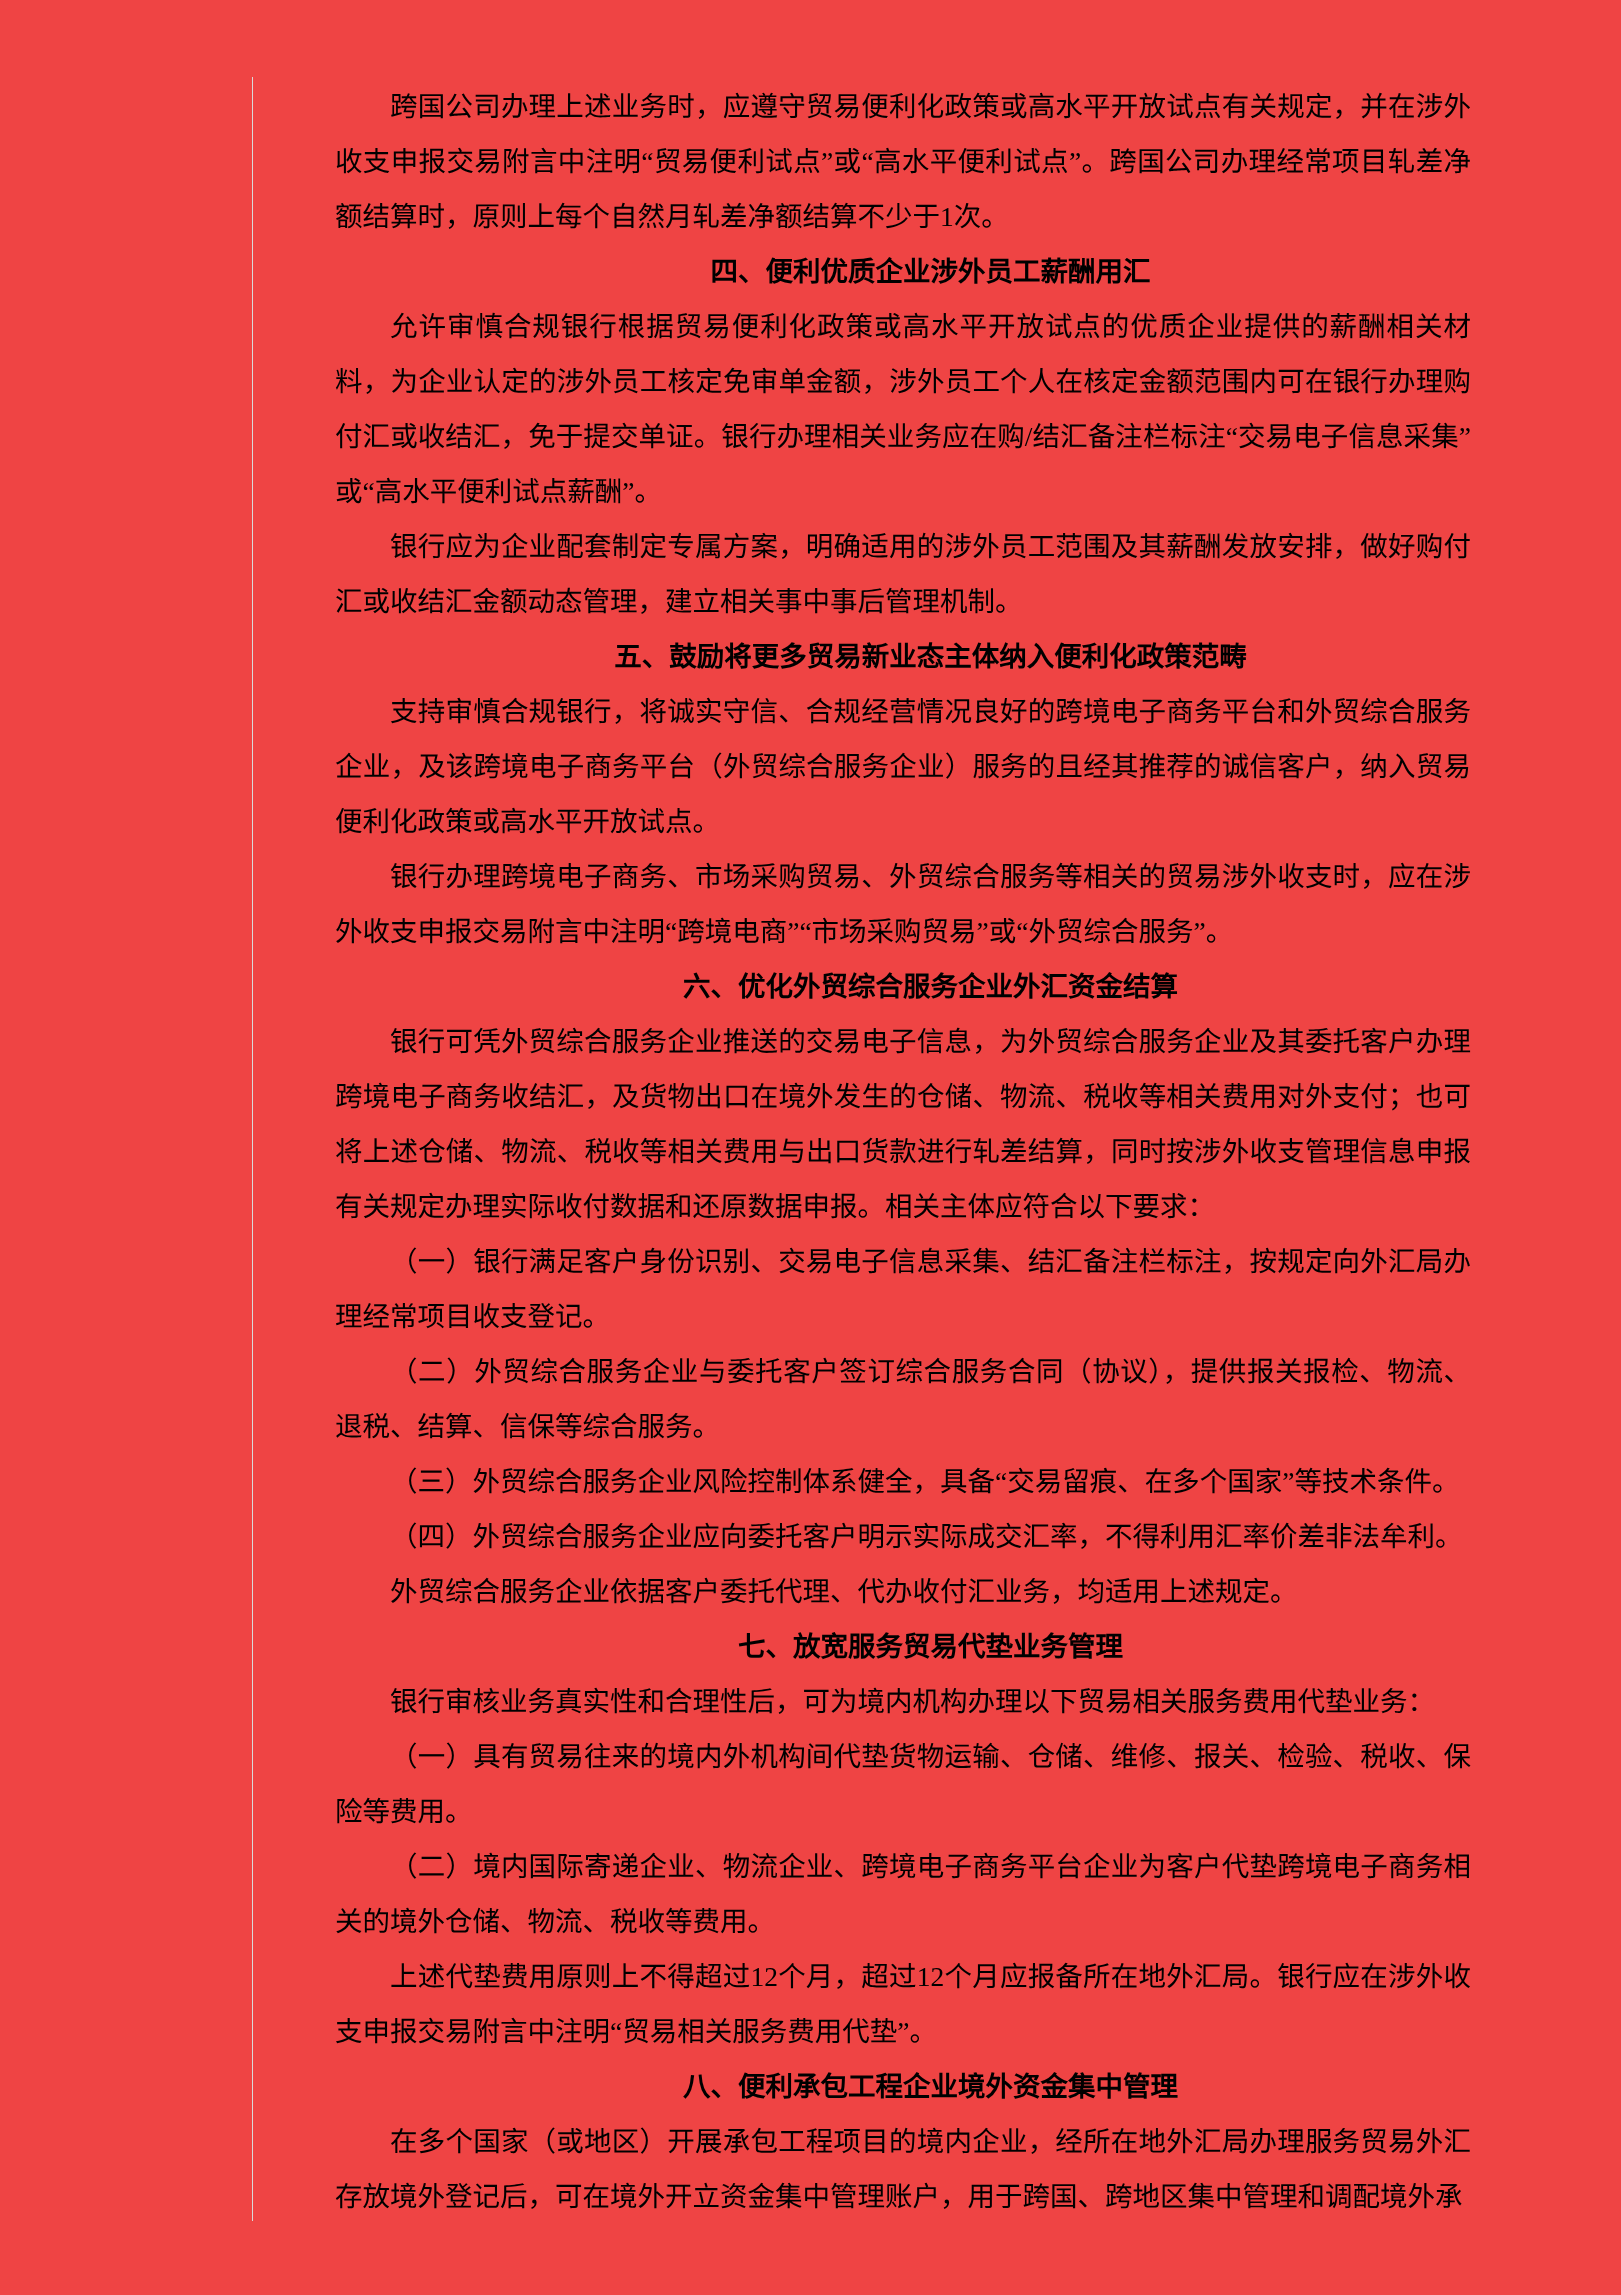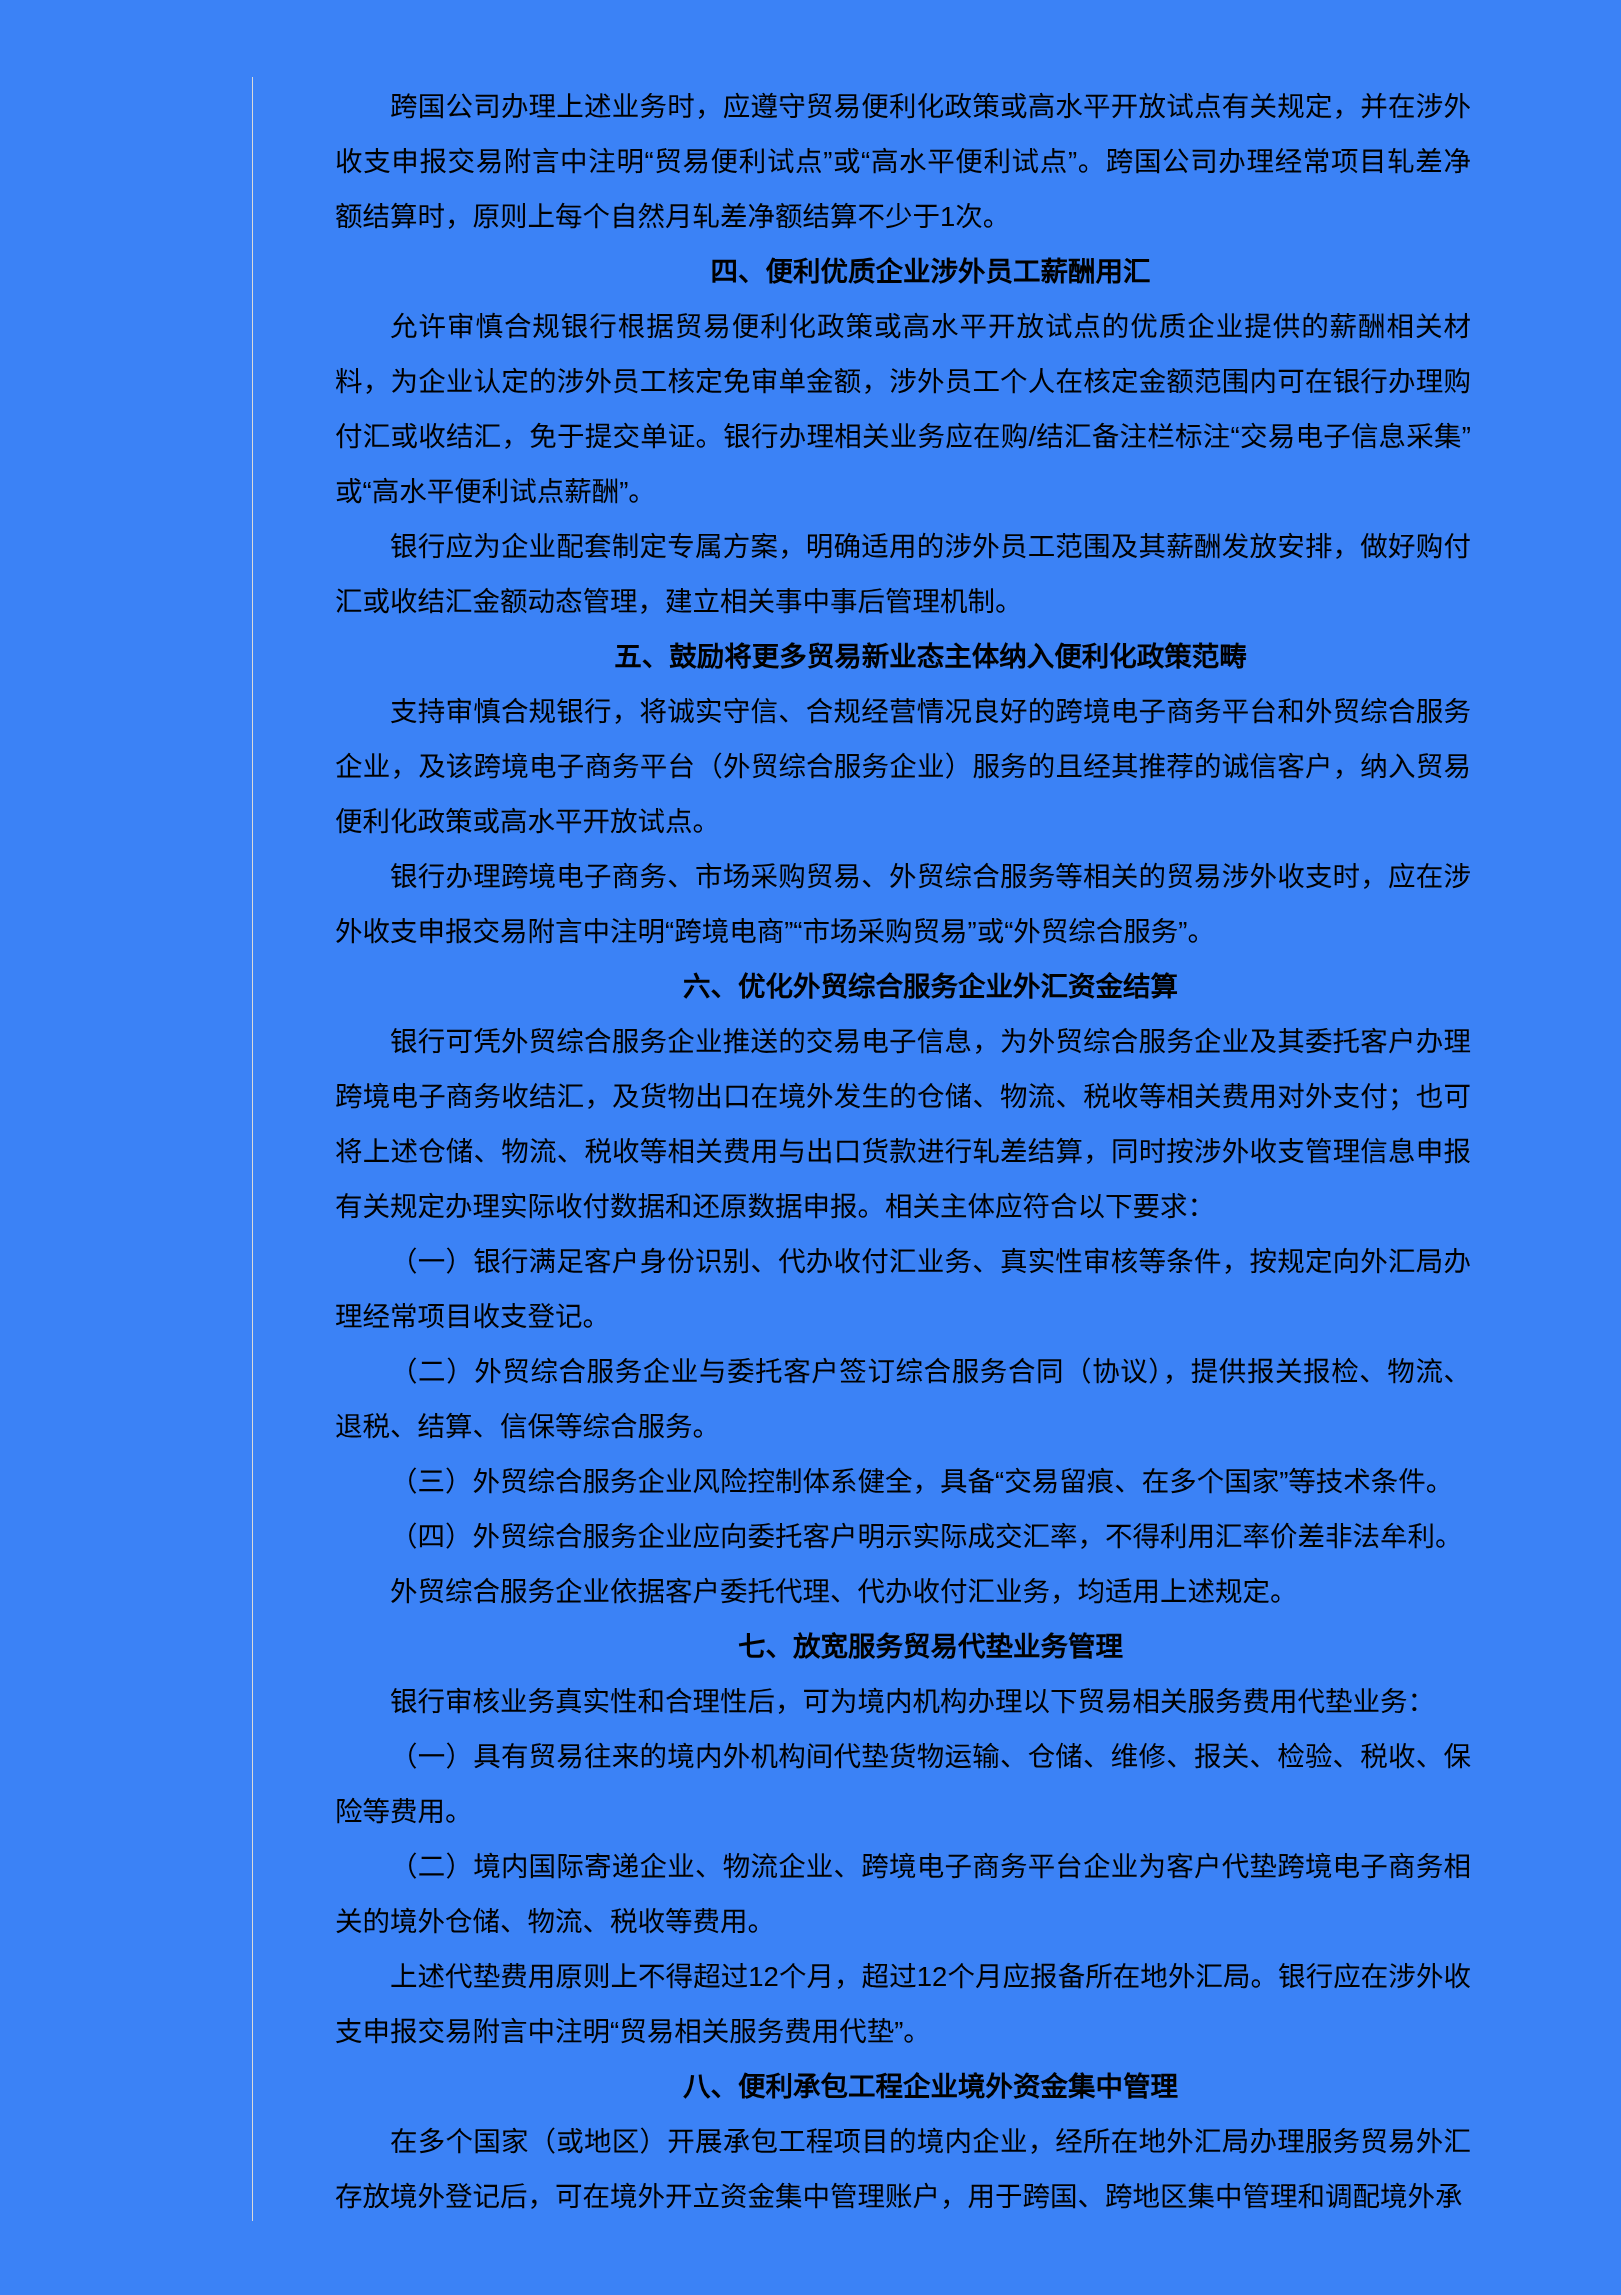--- a/index.html
+++ b/index.html
@@ -50,33 +50,33 @@
     word-break: break-all;
   }
   .doc-body h2 {
     font-weight: 700;
     text-align: center;
   }
 </style>
 </head>
 <body style="color: rgb(0, 0, 0);">
 
-<div class="page" style="background: #3b82f6;">
+<div class="page" style="background: #ef4444; font-family: Liberation Serif, serif;">
   <div class="left-rule" style="background: rgb(217, 217, 217);"></div>
   <div class="doc-body" id="doc-body">
       <p>跨国公司办理上述业务时，应遵守贸易便利化政策或高水平开放试点有关规定，并在涉外收支申报交易附言中注明“贸易便利试点”或“高水平便利试点”。跨国公司办理经常项目轧差净额结算时，原则上每个自然月轧差净额结算不少于1次。</p>
       <h2>四、便利优质企业涉外员工薪酬用汇</h2>
       <p>允许审慎合规银行根据贸易便利化政策或高水平开放试点的优质企业提供的薪酬相关材料，为企业认定的涉外员工核定免审单金额，涉外员工个人在核定金额范围内可在银行办理购付汇或收结汇，免于提交单证。银行办理相关业务应在购/结汇备注栏标注“交易电子信息采集”或“高水平便利试点薪酬”。</p>
       <p>银行应为企业配套制定专属方案，明确适用的涉外员工范围及其薪酬发放安排，做好购付汇或收结汇金额动态管理，建立相关事中事后管理机制。</p>
       <h2>五、鼓励将更多贸易新业态主体纳入便利化政策范畴</h2>
       <p>支持审慎合规银行，将诚实守信、合规经营情况良好的跨境电子商务平台和外贸综合服务企业，及该跨境电子商务平台（外贸综合服务企业）服务的且经其推荐的诚信客户，纳入贸易便利化政策或高水平开放试点。</p>
       <p>银行办理跨境电子商务、市场采购贸易、外贸综合服务等相关的贸易涉外收支时，应在涉外收支申报交易附言中注明“跨境电商”“市场采购贸易”或“外贸综合服务”。</p>
       <h2>六、优化外贸综合服务企业外汇资金结算</h2>
       <p>银行可凭外贸综合服务企业推送的交易电子信息，为外贸综合服务企业及其委托客户办理跨境电子商务收结汇，及货物出口在境外发生的仓储、物流、税收等相关费用对外支付；也可将上述仓储、物流、税收等相关费用与出口货款进行轧差结算，同时按涉外收支管理信息申报有关规定办理实际收付数据和还原数据申报。相关主体应符合以下要求：</p>
-      <p>（一）银行满足客户身份识别、代办收付汇业务、真实性审核等条件，按规定向外汇局办理经常项目收支登记。</p>
+      <p>（一）银行满足客户身份识别、交易电子信息采集、结汇备注栏标注，按规定向外汇局办理经常项目收支登记。</p>
       <p>（二）外贸综合服务企业与委托客户签订综合服务合同（协议），提供报关报检、物流、退税、结算、信保等综合服务。</p>
       <p>（三）外贸综合服务企业风险控制体系健全，具备“交易留痕、在多个国家”等技术条件。</p>
       <p>（四）外贸综合服务企业应向委托客户明示实际成交汇率，不得利用汇率价差非法牟利。</p>
       <p>外贸综合服务企业依据客户委托代理、代办收付汇业务，均适用上述规定。</p>
       <h2>七、放宽服务贸易代垫业务管理</h2>
       <p>银行审核业务真实性和合理性后，可为境内机构办理以下贸易相关服务费用代垫业务：</p>
       <p>（一）具有贸易往来的境内外机构间代垫货物运输、仓储、维修、报关、检验、税收、保险等费用。</p>
       <p>（二）境内国际寄递企业、物流企业、跨境电子商务平台企业为客户代垫跨境电子商务相关的境外仓储、物流、税收等费用。</p>
       <p>上述代垫费用原则上不得超过12个月，超过12个月应报备所在地外汇局。银行应在涉外收支申报交易附言中注明“贸易相关服务费用代垫”。</p>
       <h2>八、便利承包工程企业境外资金集中管理</h2>

